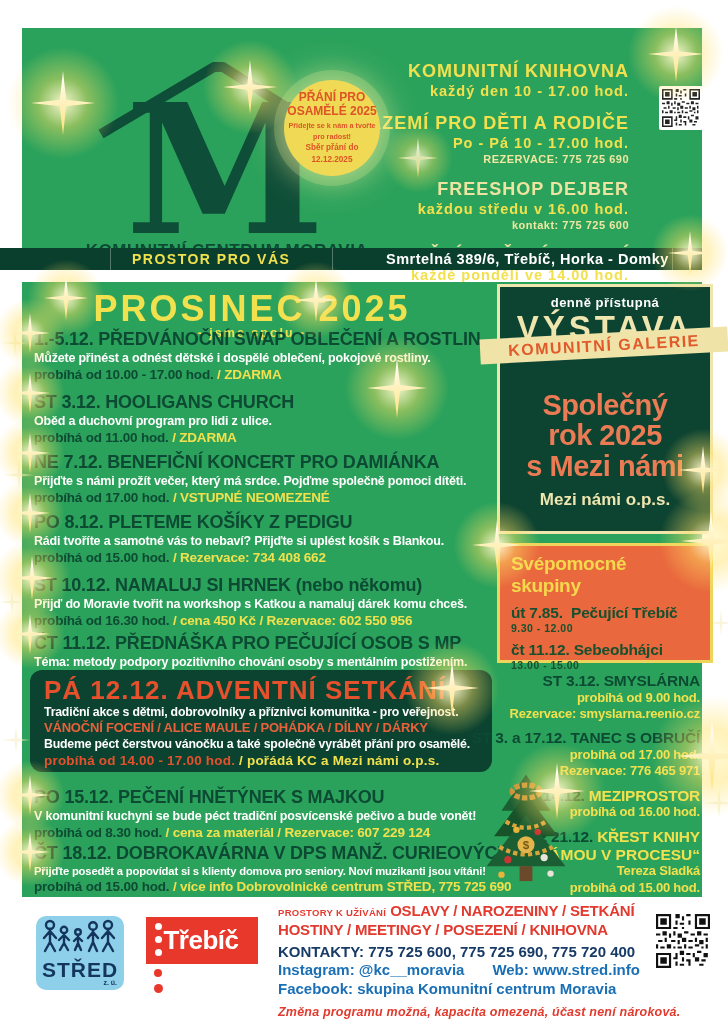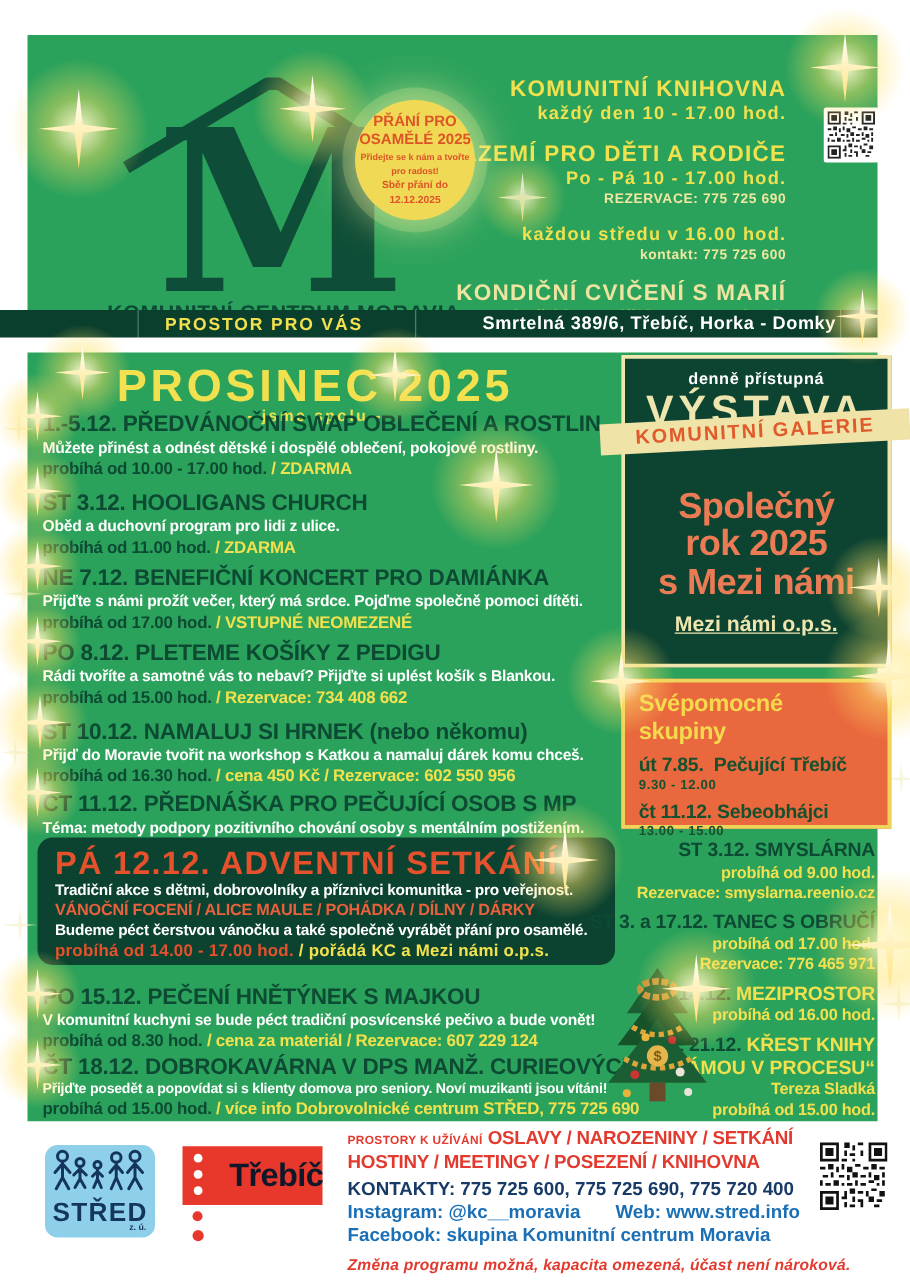--- a/index.html
+++ b/index.html
@@ -50,21 +50,21 @@
   .ft-hl{font-size:13px;line-height:1.3;color:#e8613c;letter-spacing:-.2px;white-space:nowrap;}
   .ft-i{font-size:13.5px;line-height:1.35;letter-spacing:.2px;white-space:nowrap;}
   .ft-t{color:#e4512c;}
   .ft-x{color:#f2e14e;margin-top:12px;}
   
   .expo{position:absolute;left:497px;top:284px;width:216px;height:250px;background:#0d4331;
     border:3px solid #efe5ae;box-sizing:border-box;text-align:center;z-index:4;}
   .expo-tag{margin-top:8px;font-size:13px;color:#ffffff;letter-spacing:.5px;}
   .expo-title{font-size:33px;color:#efe5ae;letter-spacing:4px;line-height:1.1;}
   .expo-name{margin-top:44px;font-size:29px;line-height:1.04;color:#ea7b54;letter-spacing:-.5px;}
-  .expo-org{margin-top:9px;font-size:17px;color:#efe5ae;text-decoration:underline;}
+  .expo-org{margin-top:9px;font-size:17px;color:#efe5ae;}
   .ribbon{position:absolute;left:480px;top:333px;width:248px;height:25px;background:#efe3a8;
     transform:rotate(-3deg);z-index:5;text-align:center;line-height:25px;
     font-size:16px;color:#e05a2b;letter-spacing:1.5px;}
   .groups{position:absolute;left:497px;top:543px;width:216px;height:120px;background:#e9683d;
     border:3px solid #efd45c;box-sizing:border-box;padding:7px 11px 0;z-index:4;}
   .gr-title{font-size:19px;color:#f5d94d;letter-spacing:-.3px;}
   .gr-name{margin-top:7px;font-size:15.5px;color:#17502e;letter-spacing:-.2px;}
   .gr-time{font-size:10.5px;color:#17502e;letter-spacing:.5px;}
   .side-events{position:absolute;left:470px;top:672px;width:230px;text-align:right;}
   .se{margin-bottom:7px;}
@@ -74,22 +74,22 @@
   .se-t.ylw,.se-h2{color:#f2e14e;}
   .se-h2{font-size:15.5px;line-height:1.15;}
   .se-l{font-size:13px;line-height:1.25;color:#f2e14e;letter-spacing:-.2px;}
   .tree{position:absolute;left:478px;top:768px;width:96px;height:128px;z-index:3;}
   
   .stred-logo{position:absolute;left:36px;top:916px;width:88px;height:74px;background:#8ecfe9;
     border-radius:10px;text-align:center;color:#14365e;}
   .stred-name{font-size:21px;letter-spacing:1px;line-height:1;margin-top:-2px;}
   .stred-suffix{position:absolute;right:7px;bottom:4px;font-size:7px;}
   .trebic-logo{position:absolute;left:146px;top:917px;width:112px;height:47px;background:#e8382c;}
-  .trebic-name{position:absolute;left:32px;top:0;width:86px;text-align:center;line-height:47px;
-    font-size:26px;color:#0f172a;letter-spacing:-.5px;}
+  .trebic-name{position:absolute;left:12px;top:0;width:86px;text-align:center;line-height:47px;
+    font-size:26px;color:#ffffff;letter-spacing:-.5px;}
   .tdot{position:absolute;border-radius:50%;}
   .f-text{position:absolute;left:278px;top:902px;width:400px;}
   .f-red{color:#e23a2e;font-size:15px;line-height:1.25;letter-spacing:-.2px;white-space:nowrap;}
   .f-red .lbl{font-size:9.5px;letter-spacing:.3px;text-align:center;}
   .f-navy{color:#173a66;font-size:15px;line-height:1.25;margin-top:3px;white-space:nowrap;}
   .f-blue{color:#1a6fb5;font-size:15px;line-height:1.25;white-space:nowrap;}
   .f-blue .gap{display:inline-block;width:28px;}
   .f-note{color:#e23a2e;font-size:12.5px;font-style:italic;margin-top:6px;letter-spacing:.2px;white-space:nowrap;}
   .qr{position:absolute;background:#fff;border-radius:2px;padding:3px;box-sizing:border-box;z-index:7;}
   .qr svg{display:block;width:100%;height:100%;}
@@ -124,20 +124,21 @@
       <div class="svc">
         <div class="svc-title">KOMUNITNÍ KNIHOVNA</div>
         <div class="svc-line">každý den 10 - 17.00 hod.</div>
       </div>
       <div class="svc">
         <div class="svc-title">ZÁZEMÍ PRO DĚTI A RODIČE</div>
         <div class="svc-line">Po - Pá 10 - 17.00 hod.</div>
         <div class="svc-small">REZERVACE: 775 725 690</div>
       </div>
       <div class="svc">
+        <div class="svc-title">FREESHOP DEJBER</div>
         <div class="svc-line">každou středu v 16.00 hod.</div>
         <div class="svc-small">kontakt: 775 725 600</div>
       </div>
       <div class="svc">
         <div class="svc-title">KONDIČNÍ CVIČENÍ S MARIÍ</div>
         <div class="svc-line">každé pondělí ve 14.00 hod.</div>
       </div>
     </div>
   </div>
 

